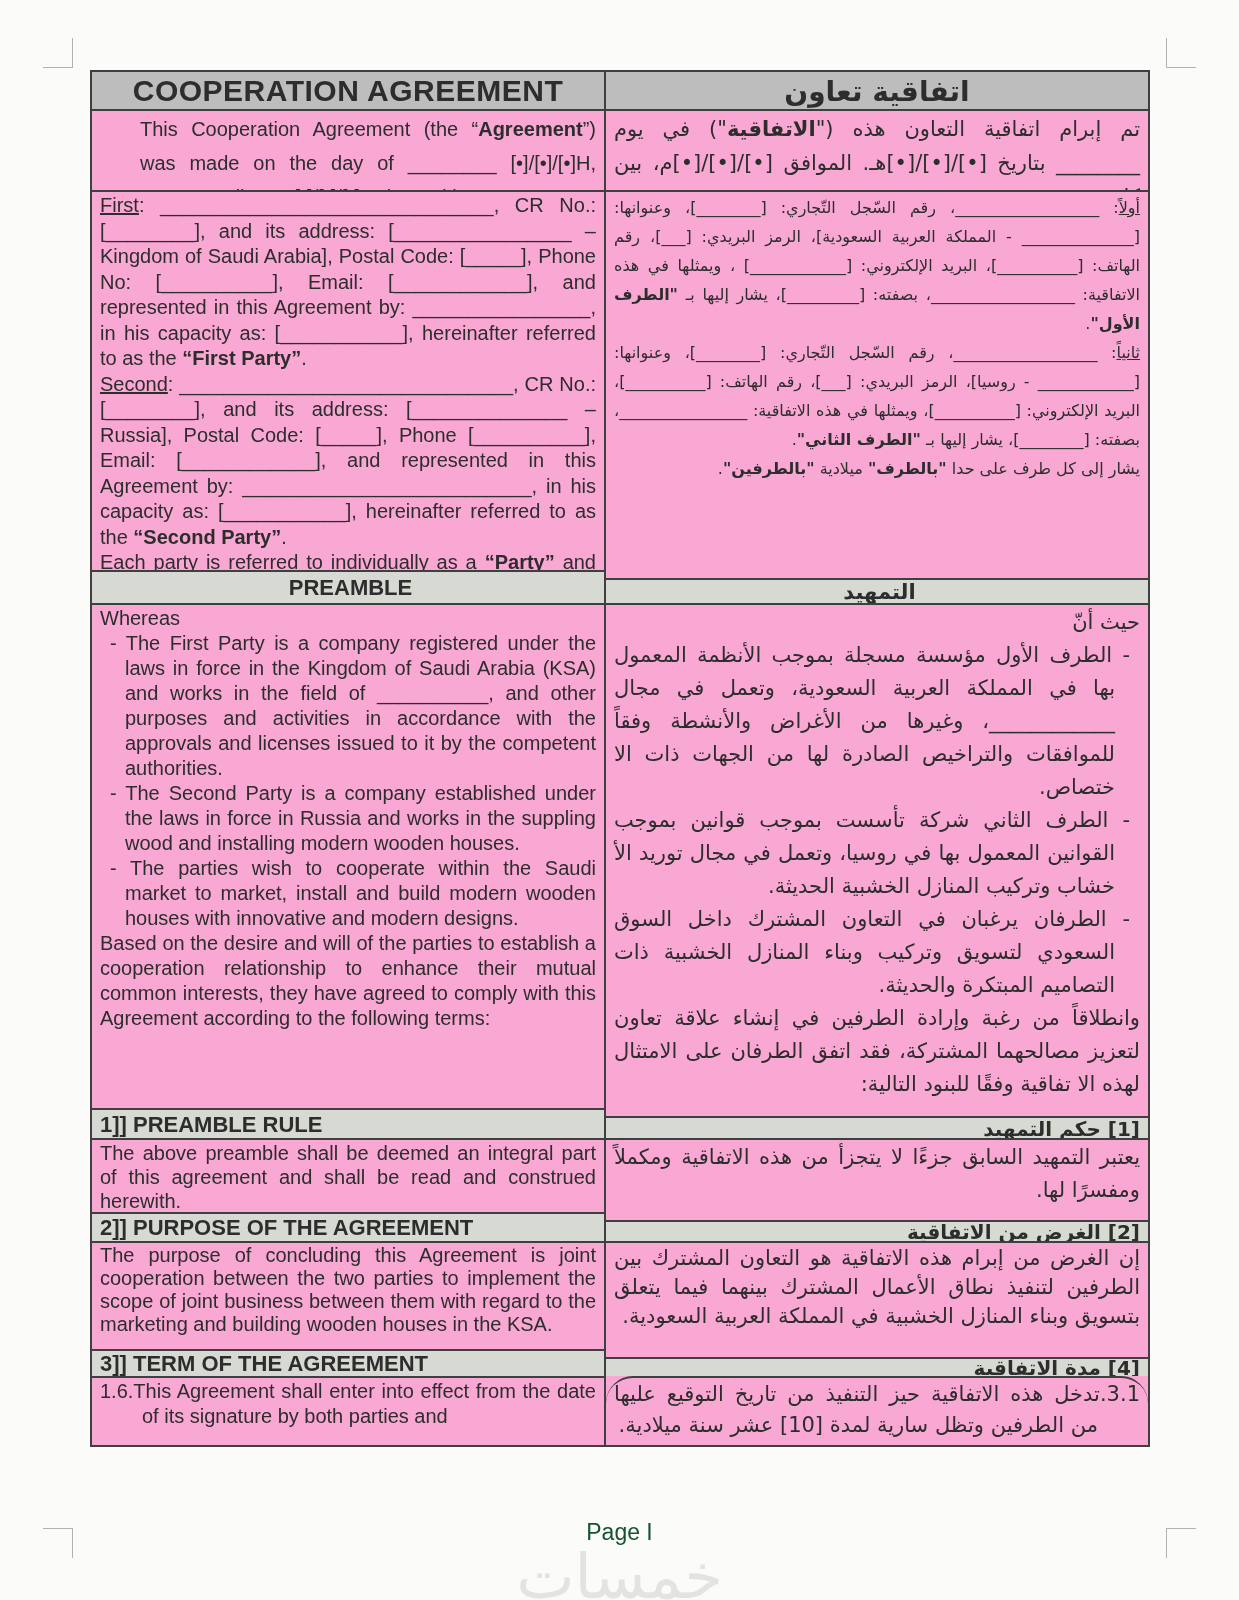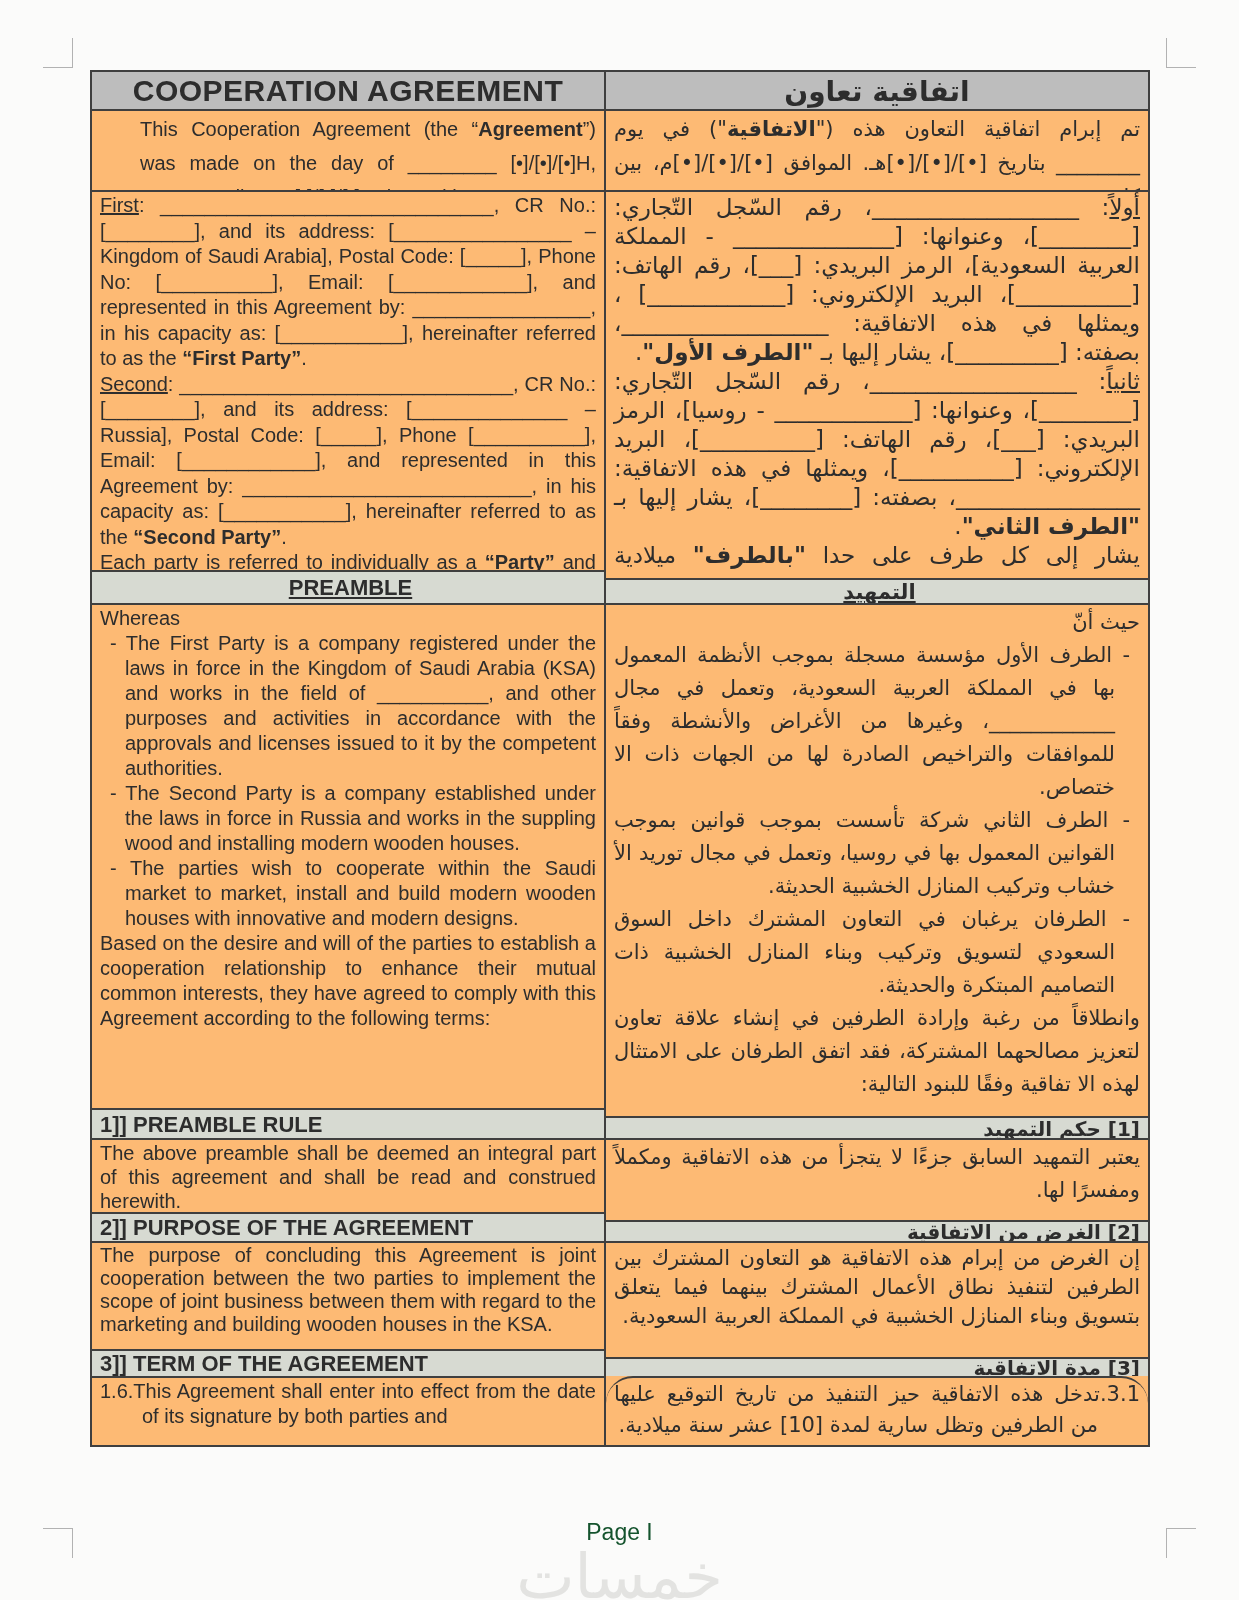--- a/index.html
+++ b/index.html
@@ -7,59 +7,59 @@
     position:relative;width:1239px;height:1600px;background:#fbfbfa;overflow:hidden;
     font-family:"Liberation Sans","DejaVu Sans",sans-serif;color:#2d2d2d;
   }
   
   .mark{position:absolute;width:29px;height:29px;}
   .mark.tl{left:43px;top:38px;border-right:1px solid #b2b2b2;border-bottom:1px solid #b2b2b2;}
   .mark.tr{left:1166px;top:38px;border-left:1px solid #b2b2b2;border-bottom:1px solid #b2b2b2;}
   .mark.bl{left:43px;top:1528px;border-right:1px solid #b2b2b2;border-top:1px solid #b2b2b2;}
   .mark.br{left:1166px;top:1528px;border-left:1px solid #b2b2b2;border-top:1px solid #b2b2b2;}
 
-  .doc-table{position:absolute;left:90px;top:70px;width:1060px;border:2px solid #3f3f3f;background:#fdba74;box-sizing:border-box;}
+  .doc-table{position:absolute;left:90px;top:70px;width:1060px;border:2px solid #3f3f3f;background:#f9a8d4;box-sizing:border-box;}
   .row{display:grid;grid-template-columns:514px 542px;}
   .cell{box-sizing:border-box;overflow:hidden;padding:1px 8px 0 8px;}
   .cell.en{border-right:2px solid #3f3f3f;direction:ltr;}
   .cell.ar{direction:rtl;font-family:"DejaVu Sans",sans-serif;}
   .row + .row .cell{border-top:2px solid #3f3f3f;}
 
   .h37{height:37px}.h81{height:81px}.h442{height:380px}.h33{height:33px}
   .h505{height:505px}.h30{height:30px}.h74{height:74px}.h29{height:29px}
   .h118{height:108px}.h27{height:27px}.h69{height:69px}
 
   .title-row .cell{background:#bdbdbd;display:flex;align-items:center;justify-content:center;font-weight:700;}
   .title-row .en{font-size:30px;letter-spacing:.5px;}
   .title-row .ar{font-size:28px;}
 
   .bar .cell{background:#d7dad2;font-weight:700;display:flex;align-items:center;}
   .bar .en{font-size:22px;}
   .bar .ar{font-size:20px;justify-content:flex-start;margin-top:8px;}
-  .bar.center .cell{justify-content:center;font-size:22px;text-decoration:underline;padding-left:13px;}
+  .bar.center .cell{justify-content:center;font-size:22px;padding-left:13px;}
   .bar.center .ar{font-size:21px;}
 
   .body{font-size:20px;}
   .para{text-align:justify;}
   .bullet{padding-inline-start:25px;text-indent:-15px;}
   .num{padding-inline-start:42px;text-indent:-42px;}
   .b{font-weight:700;}
   .u{text-decoration:underline;}
 
   .lh255{line-height:25.5px;}
   .lh26{line-height:34px;padding-left:48px;}
   .lh25{line-height:25px;}
   .lh24{line-height:24px;}
   .lh23{line-height:23px;}
   .lh34{line-height:34px;}
   .lh33{line-height:33px;}
   .lh31{line-height:31px;border-radius:27px;}
   .lh29{line-height:29px;}
   .cell.ar.body{font-size:21px;}
-  .cell.ar.body.small{font-size:23px;}
+  .cell.ar.body.small{font-size:16px;}
 
   .footer-page{position:absolute;left:0;top:1519px;width:1239px;text-align:center;font-size:23px;color:#14532d;}
   .watermark{position:absolute;left:0;top:1540px;width:1239px;text-align:center;font-size:62px;color:#e3e3e1;direction:rtl;font-family:"DejaVu Sans",sans-serif;letter-spacing:2px;}
 </style>
 </head>
 <body>
 
 <div class="page">
 
   <div class="mark tl"></div>
@@ -141,21 +141,21 @@
       <div class="cell en body lh23">
           <div class="para"><span>The purpose of concluding this Agreement is joint cooperation between the two parties to implement the scope of joint business between them with regard to the marketing and building wooden houses in the KSA.</span></div>
         </div>
       <div class="cell ar body lh29">
           <div class="para"><span>إن الغرض من إبرام هذه الاتفاقية هو التعاون المشترك بين الطرفين لتنفيذ نطاق الأعمال المشترك بينهما فيما يتعلق بتسويق وبناء المنازل الخشبية في المملكة العربية السعودية.</span></div>
         </div>
     </div>
 
     <div class="row bar h27">
       <div class="cell en">3]] TERM OF THE AGREEMENT</div>
-      <div class="cell ar">[3] مدة الاتفاقية</div>
+      <div class="cell ar">[4] مدة الاتفاقية</div>
     </div>
 
     <div class="row h69">
       <div class="cell en body lh25">
           <div class="para num"><span>1.6.This Agreement shall enter into effect from the date of its signature by both parties and</span></div>
         </div>
       <div class="cell ar body lh31">
           <div class="para num"><span>3.1.تدخل هذه الاتفاقية حيز التنفيذ من تاريخ التوقيع عليها من الطرفين وتظل سارية لمدة [10] عشر سنة ميلادية.</span></div>
         </div>
     </div>

